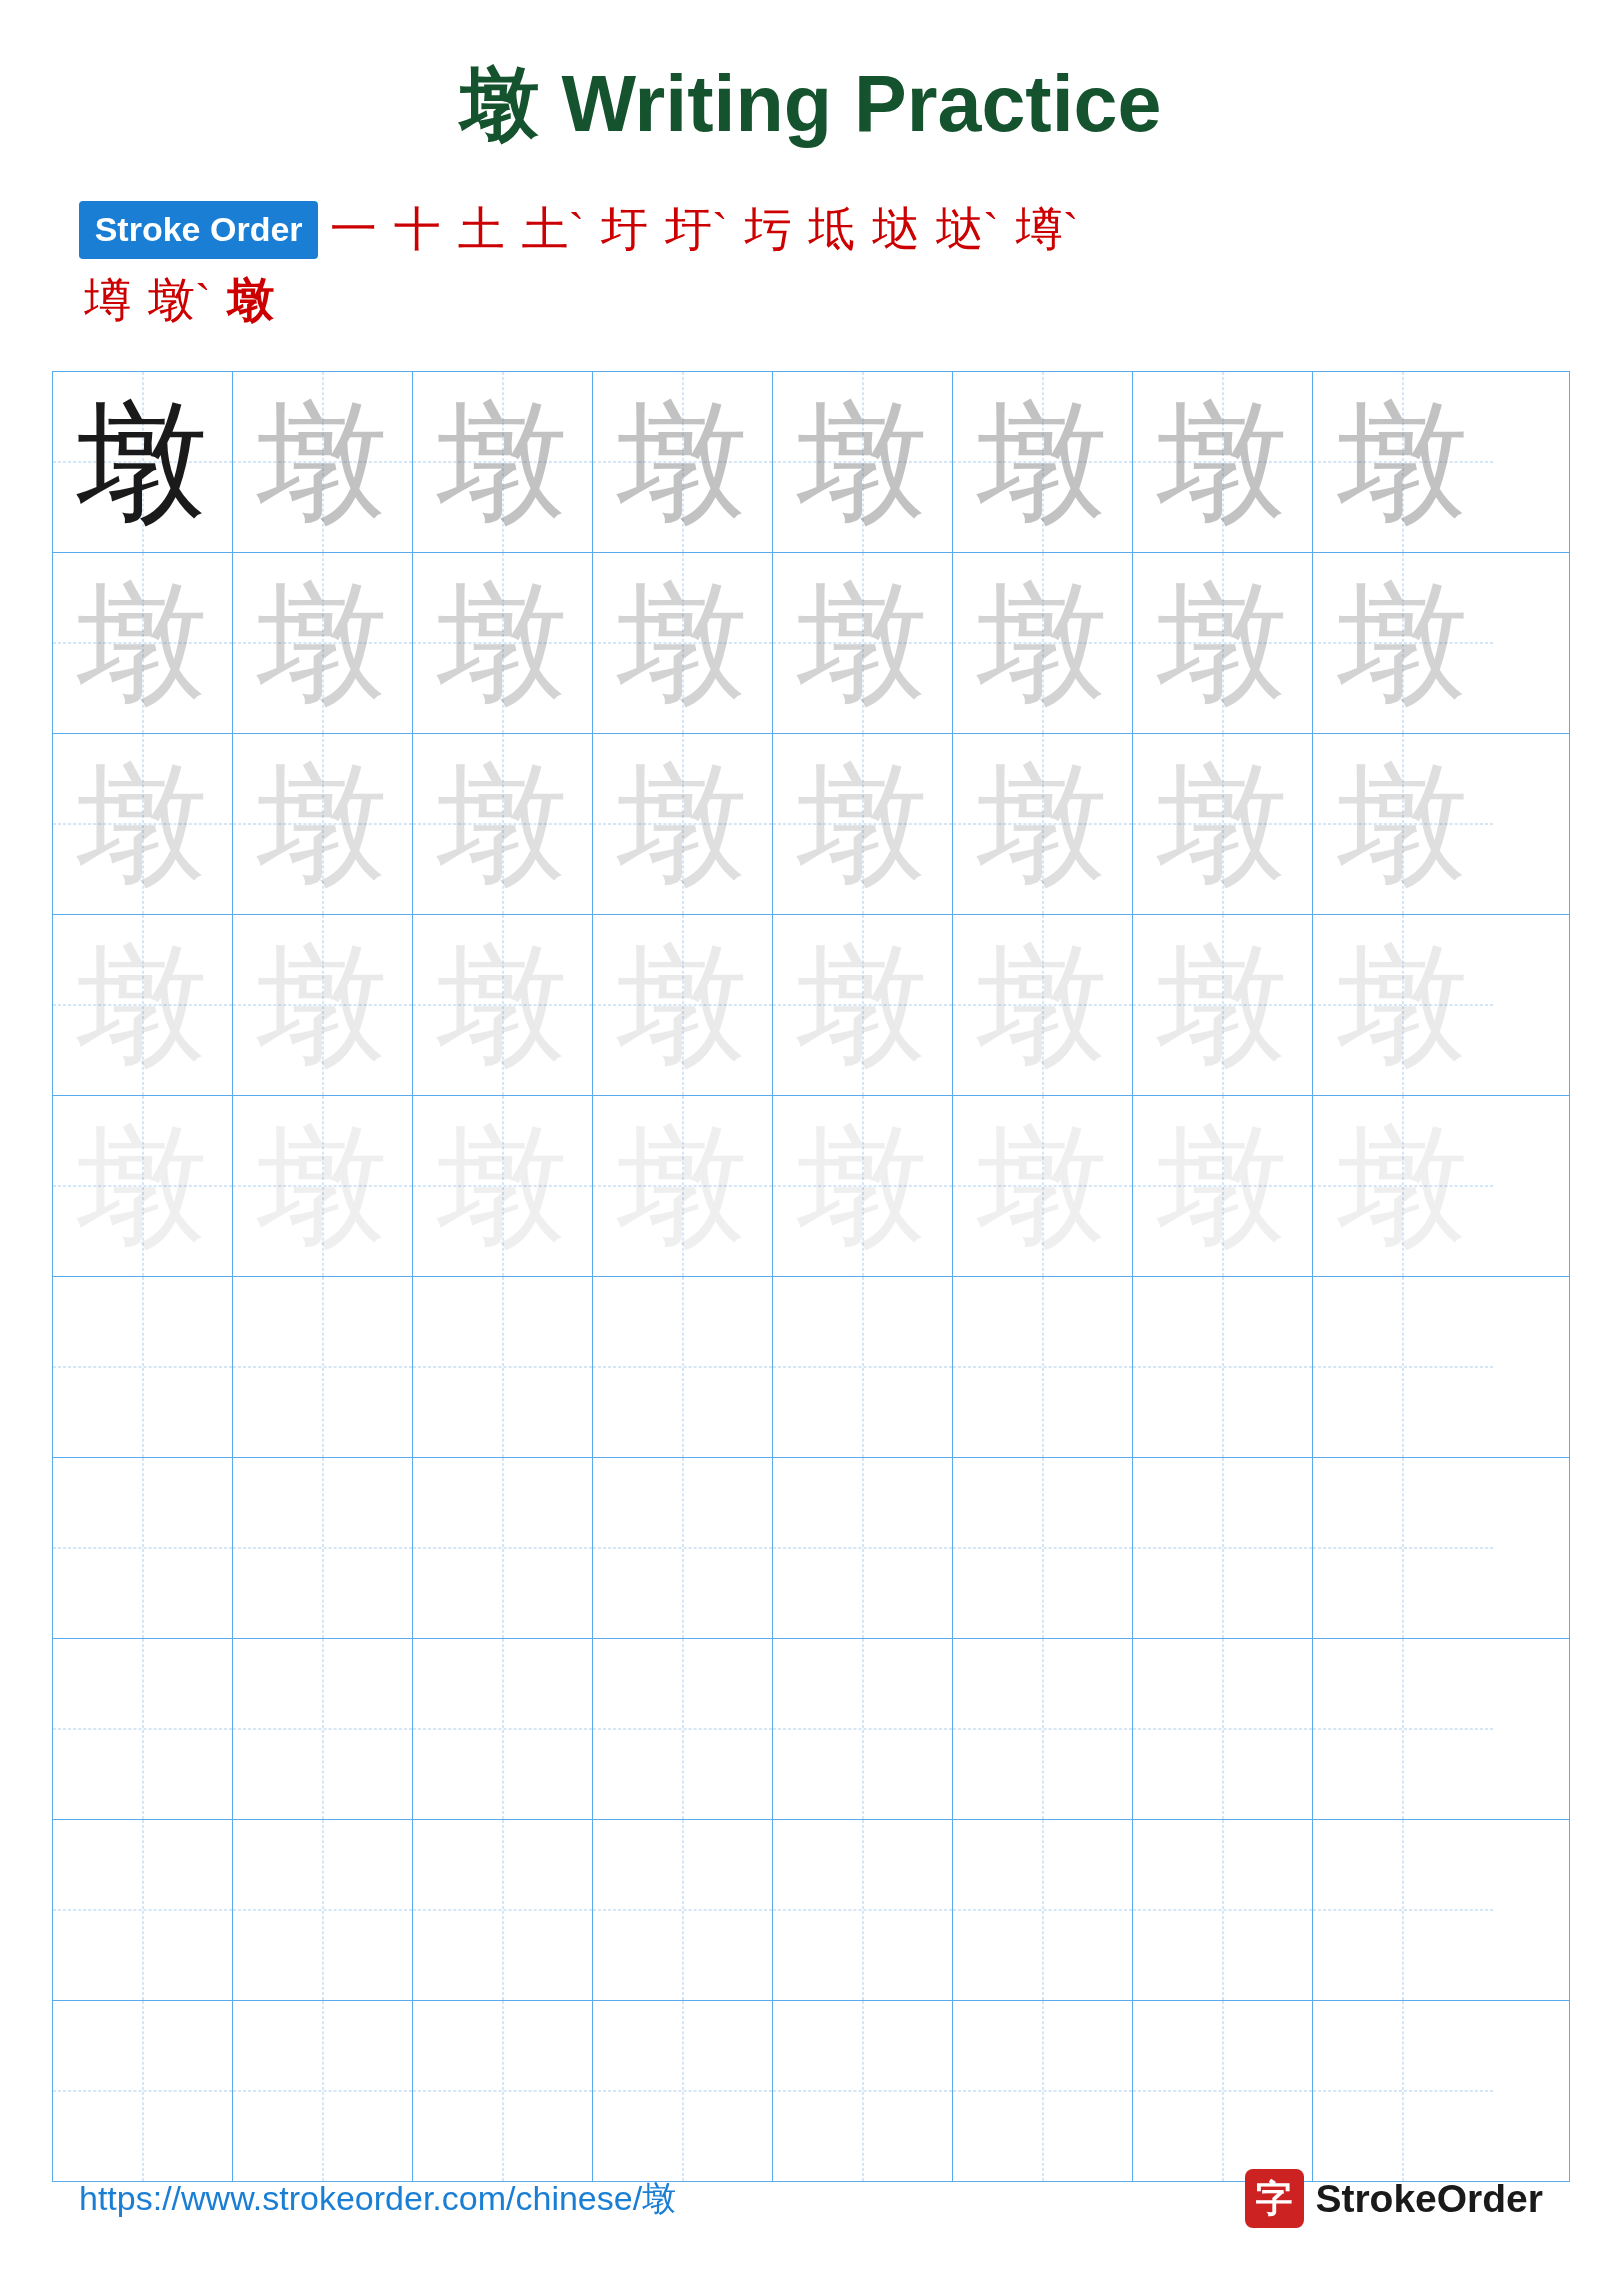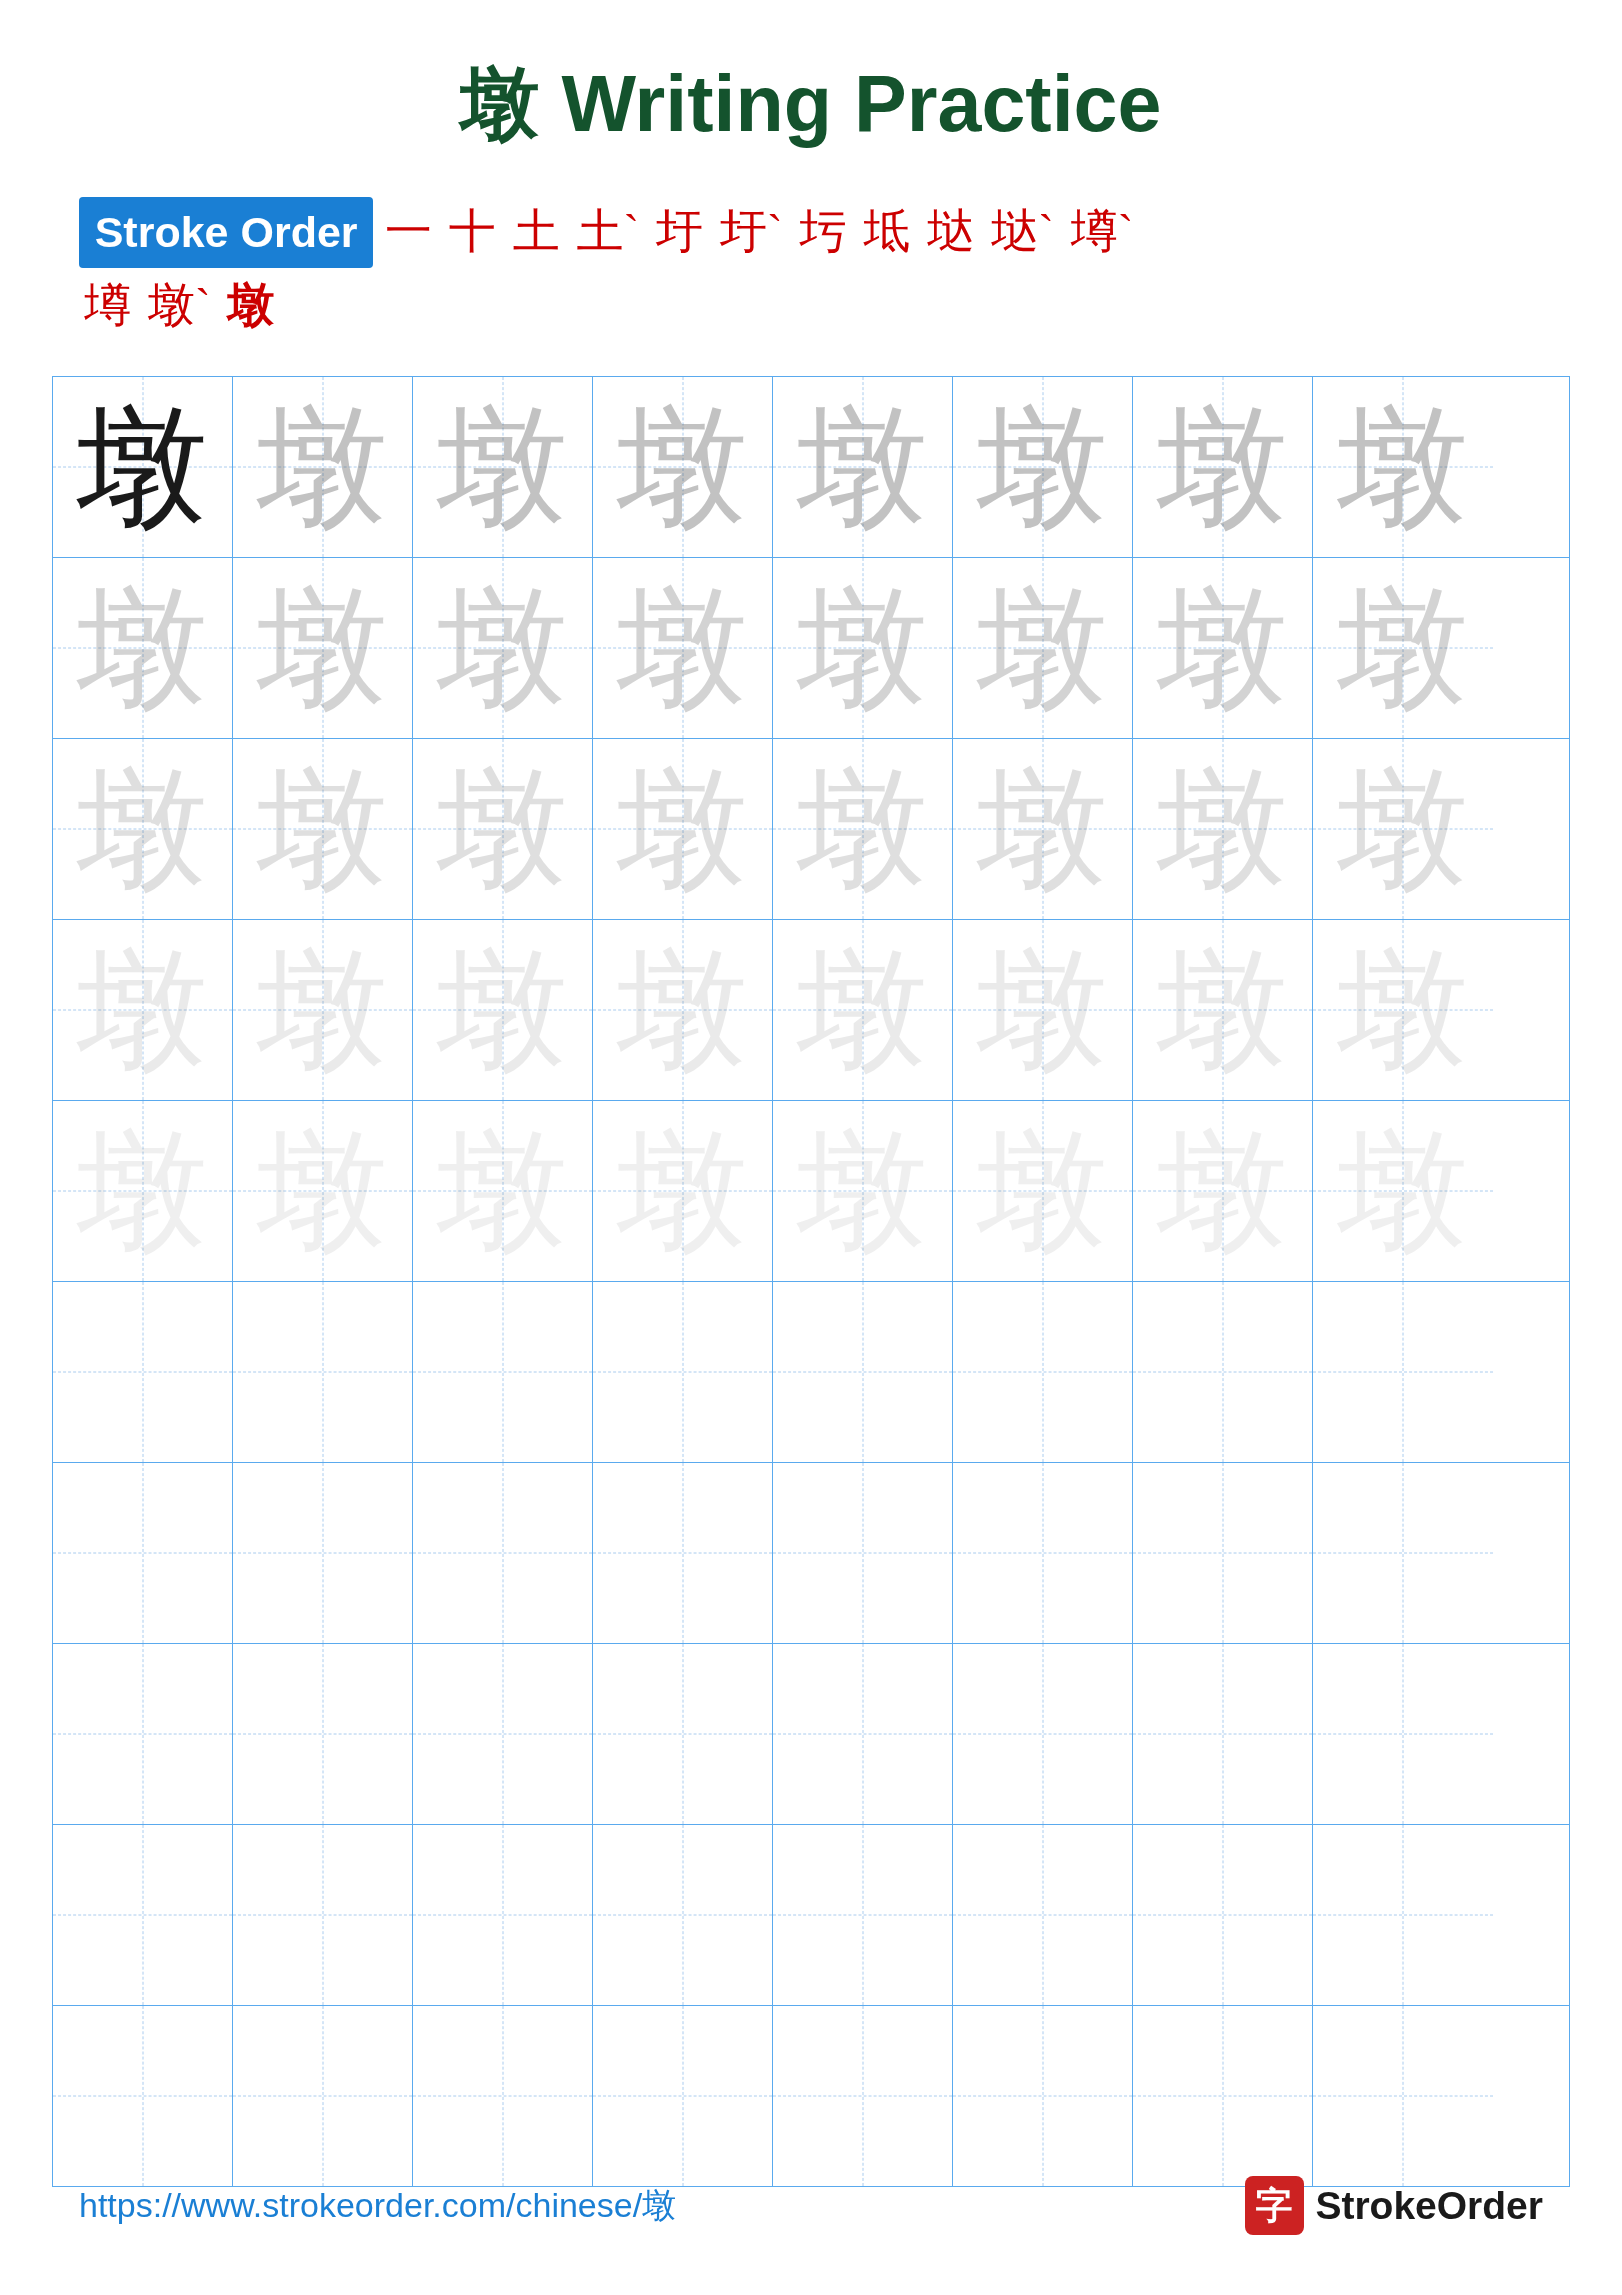--- a/index.html
+++ b/index.html
@@ -32,21 +32,21 @@
       align-items: center;
       flex-wrap: wrap;
       gap: 6.5px;
       font-size: 46px;
       line-height: 1.4;
     }
 
     .stroke-order-badge {
       background: #1a7fd4;
       color: white;
-      font-size: 43px;
+      font-size: 34px;
       padding: 5.2px 15.7px;
       border-radius: 3.9px;
       font-family: Arial, sans-serif;
       font-weight: bold;
       white-space: nowrap;
     }
 
     .stroke-char {
       color: #cc0000;
       font-size: 47px;
@@ -135,21 +135,21 @@
     .char-light3 {
       color: rgba(80, 80, 80, 0.18);
     }
 
     .char-light4 {
       color: rgba(80, 80, 80, 0.12);
     }
 
     .footer {
       position: absolute;
-      bottom: 60px;
+      bottom: 67px;
       left: 0;
       right: 0;
       display: flex;
       align-items: center;
       justify-content: space-between;
       padding: 0 79px;
     }
 
     .footer-url {
       color: #1a7fd4;

